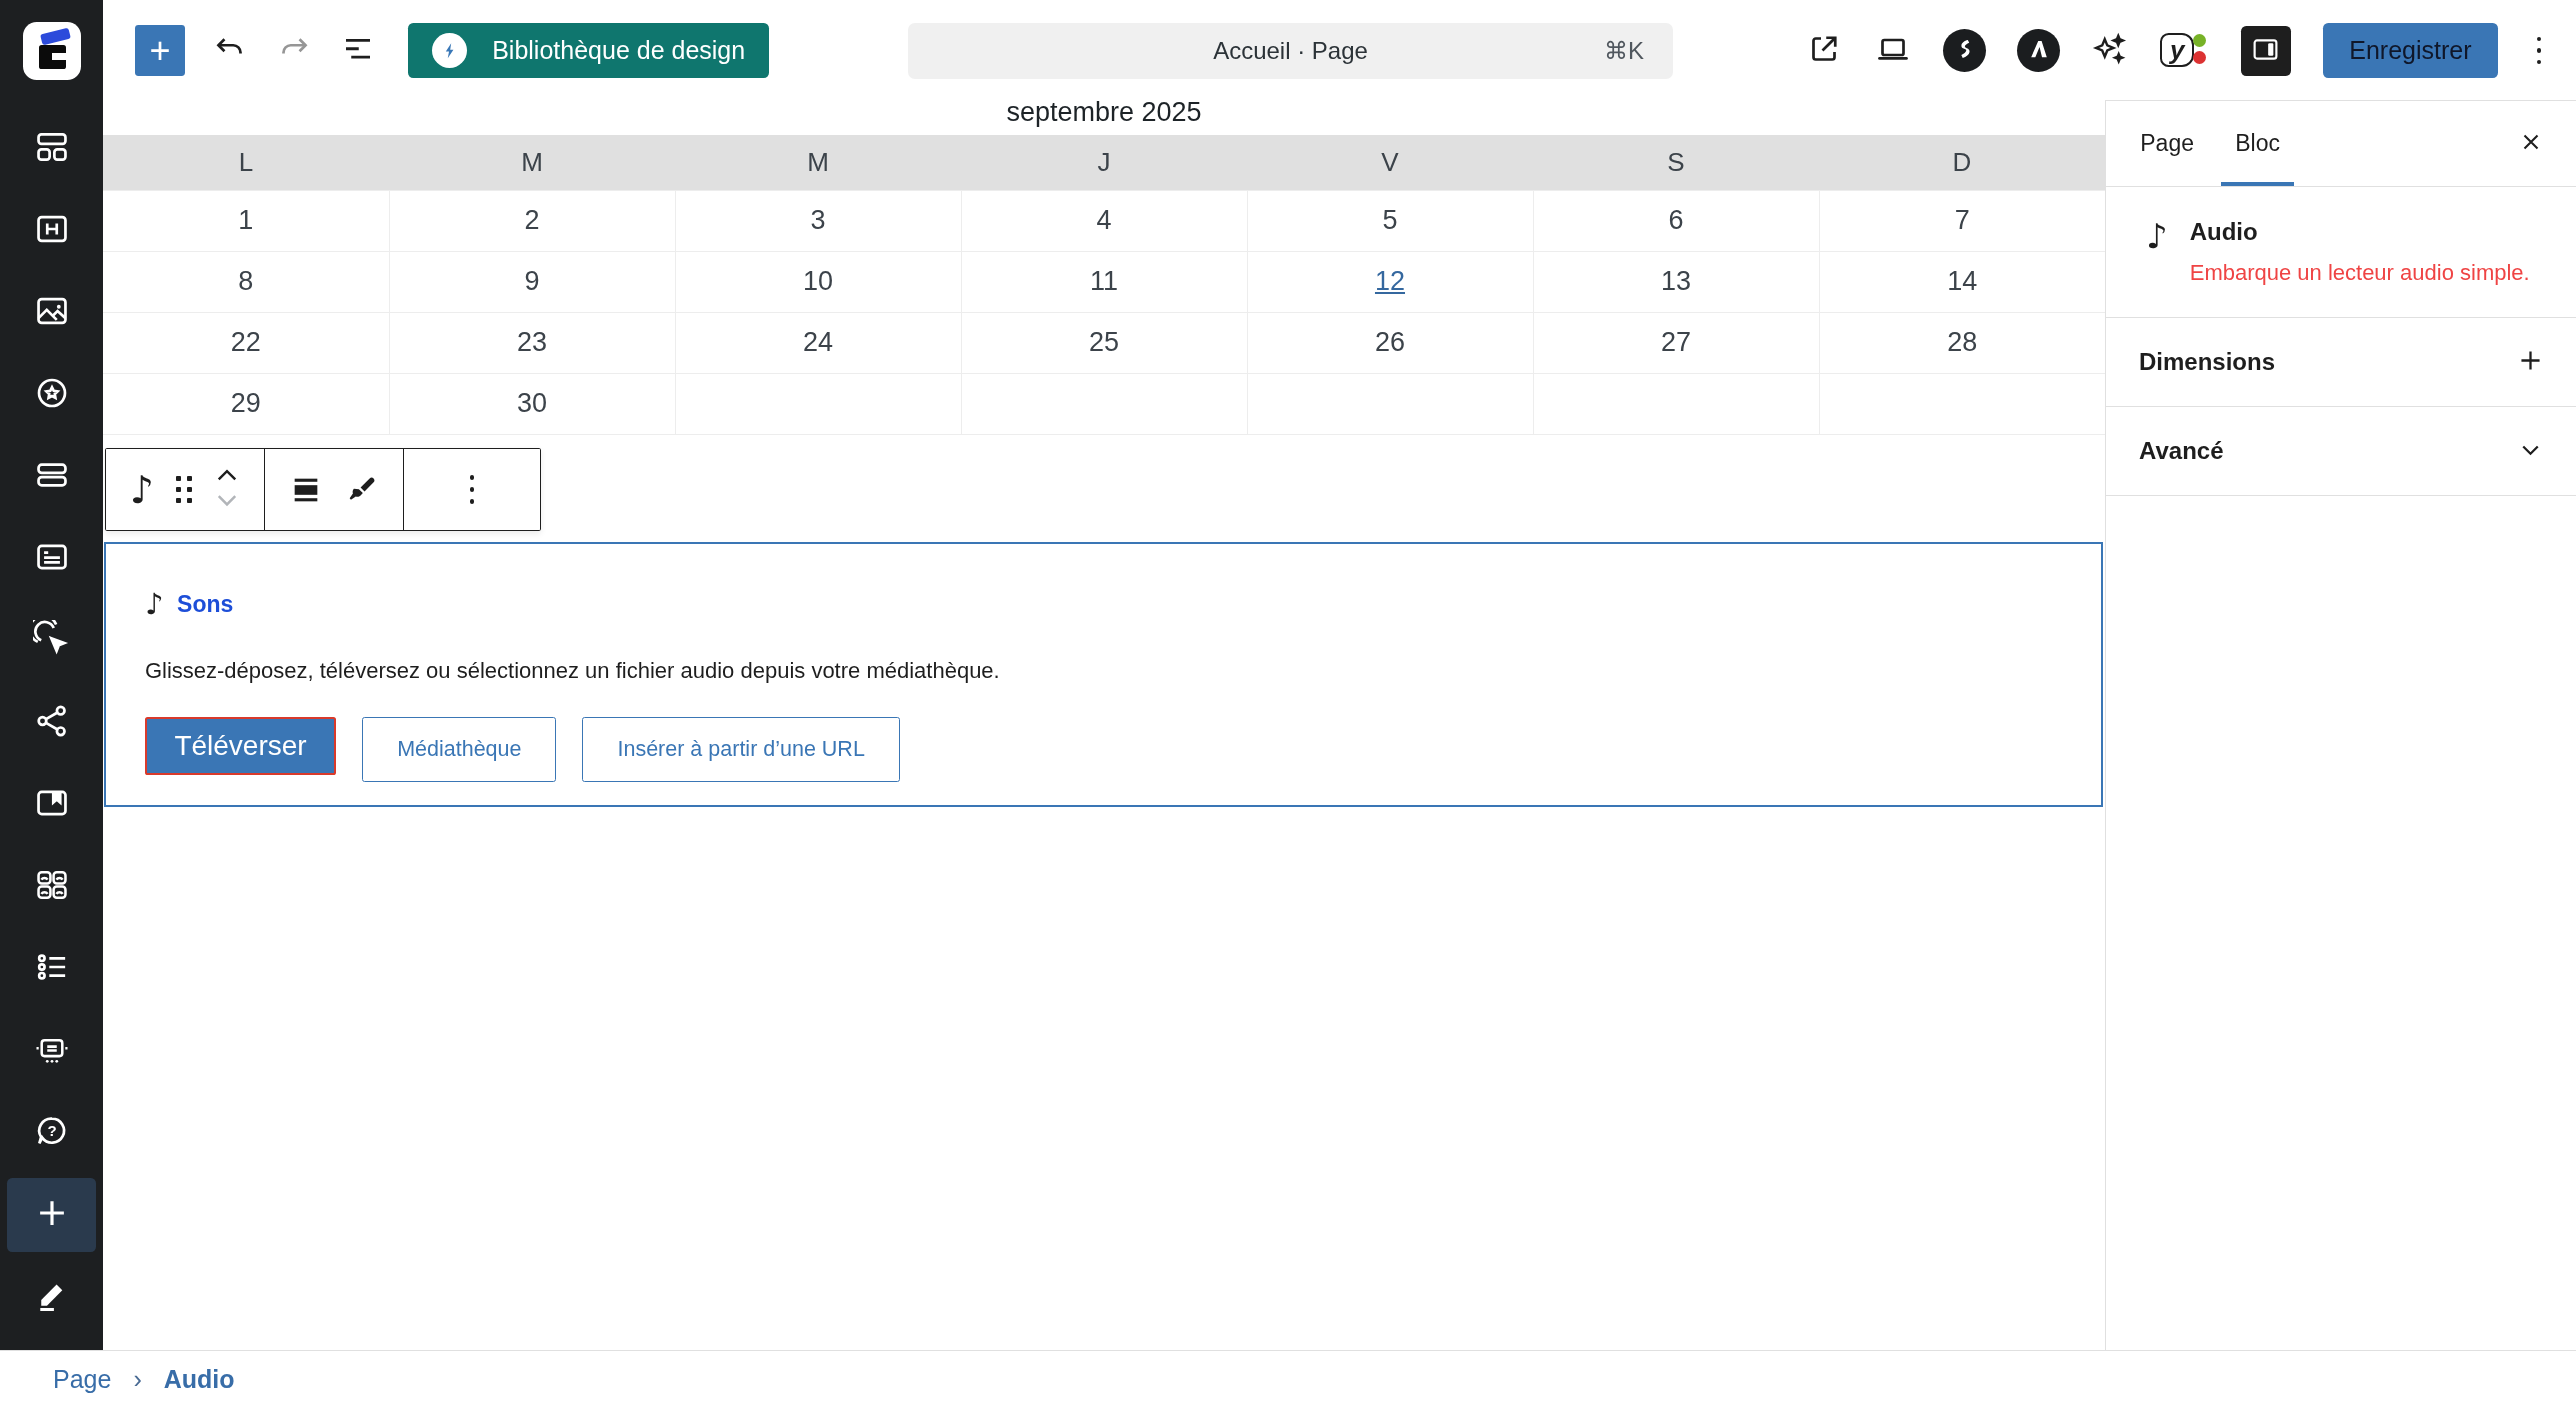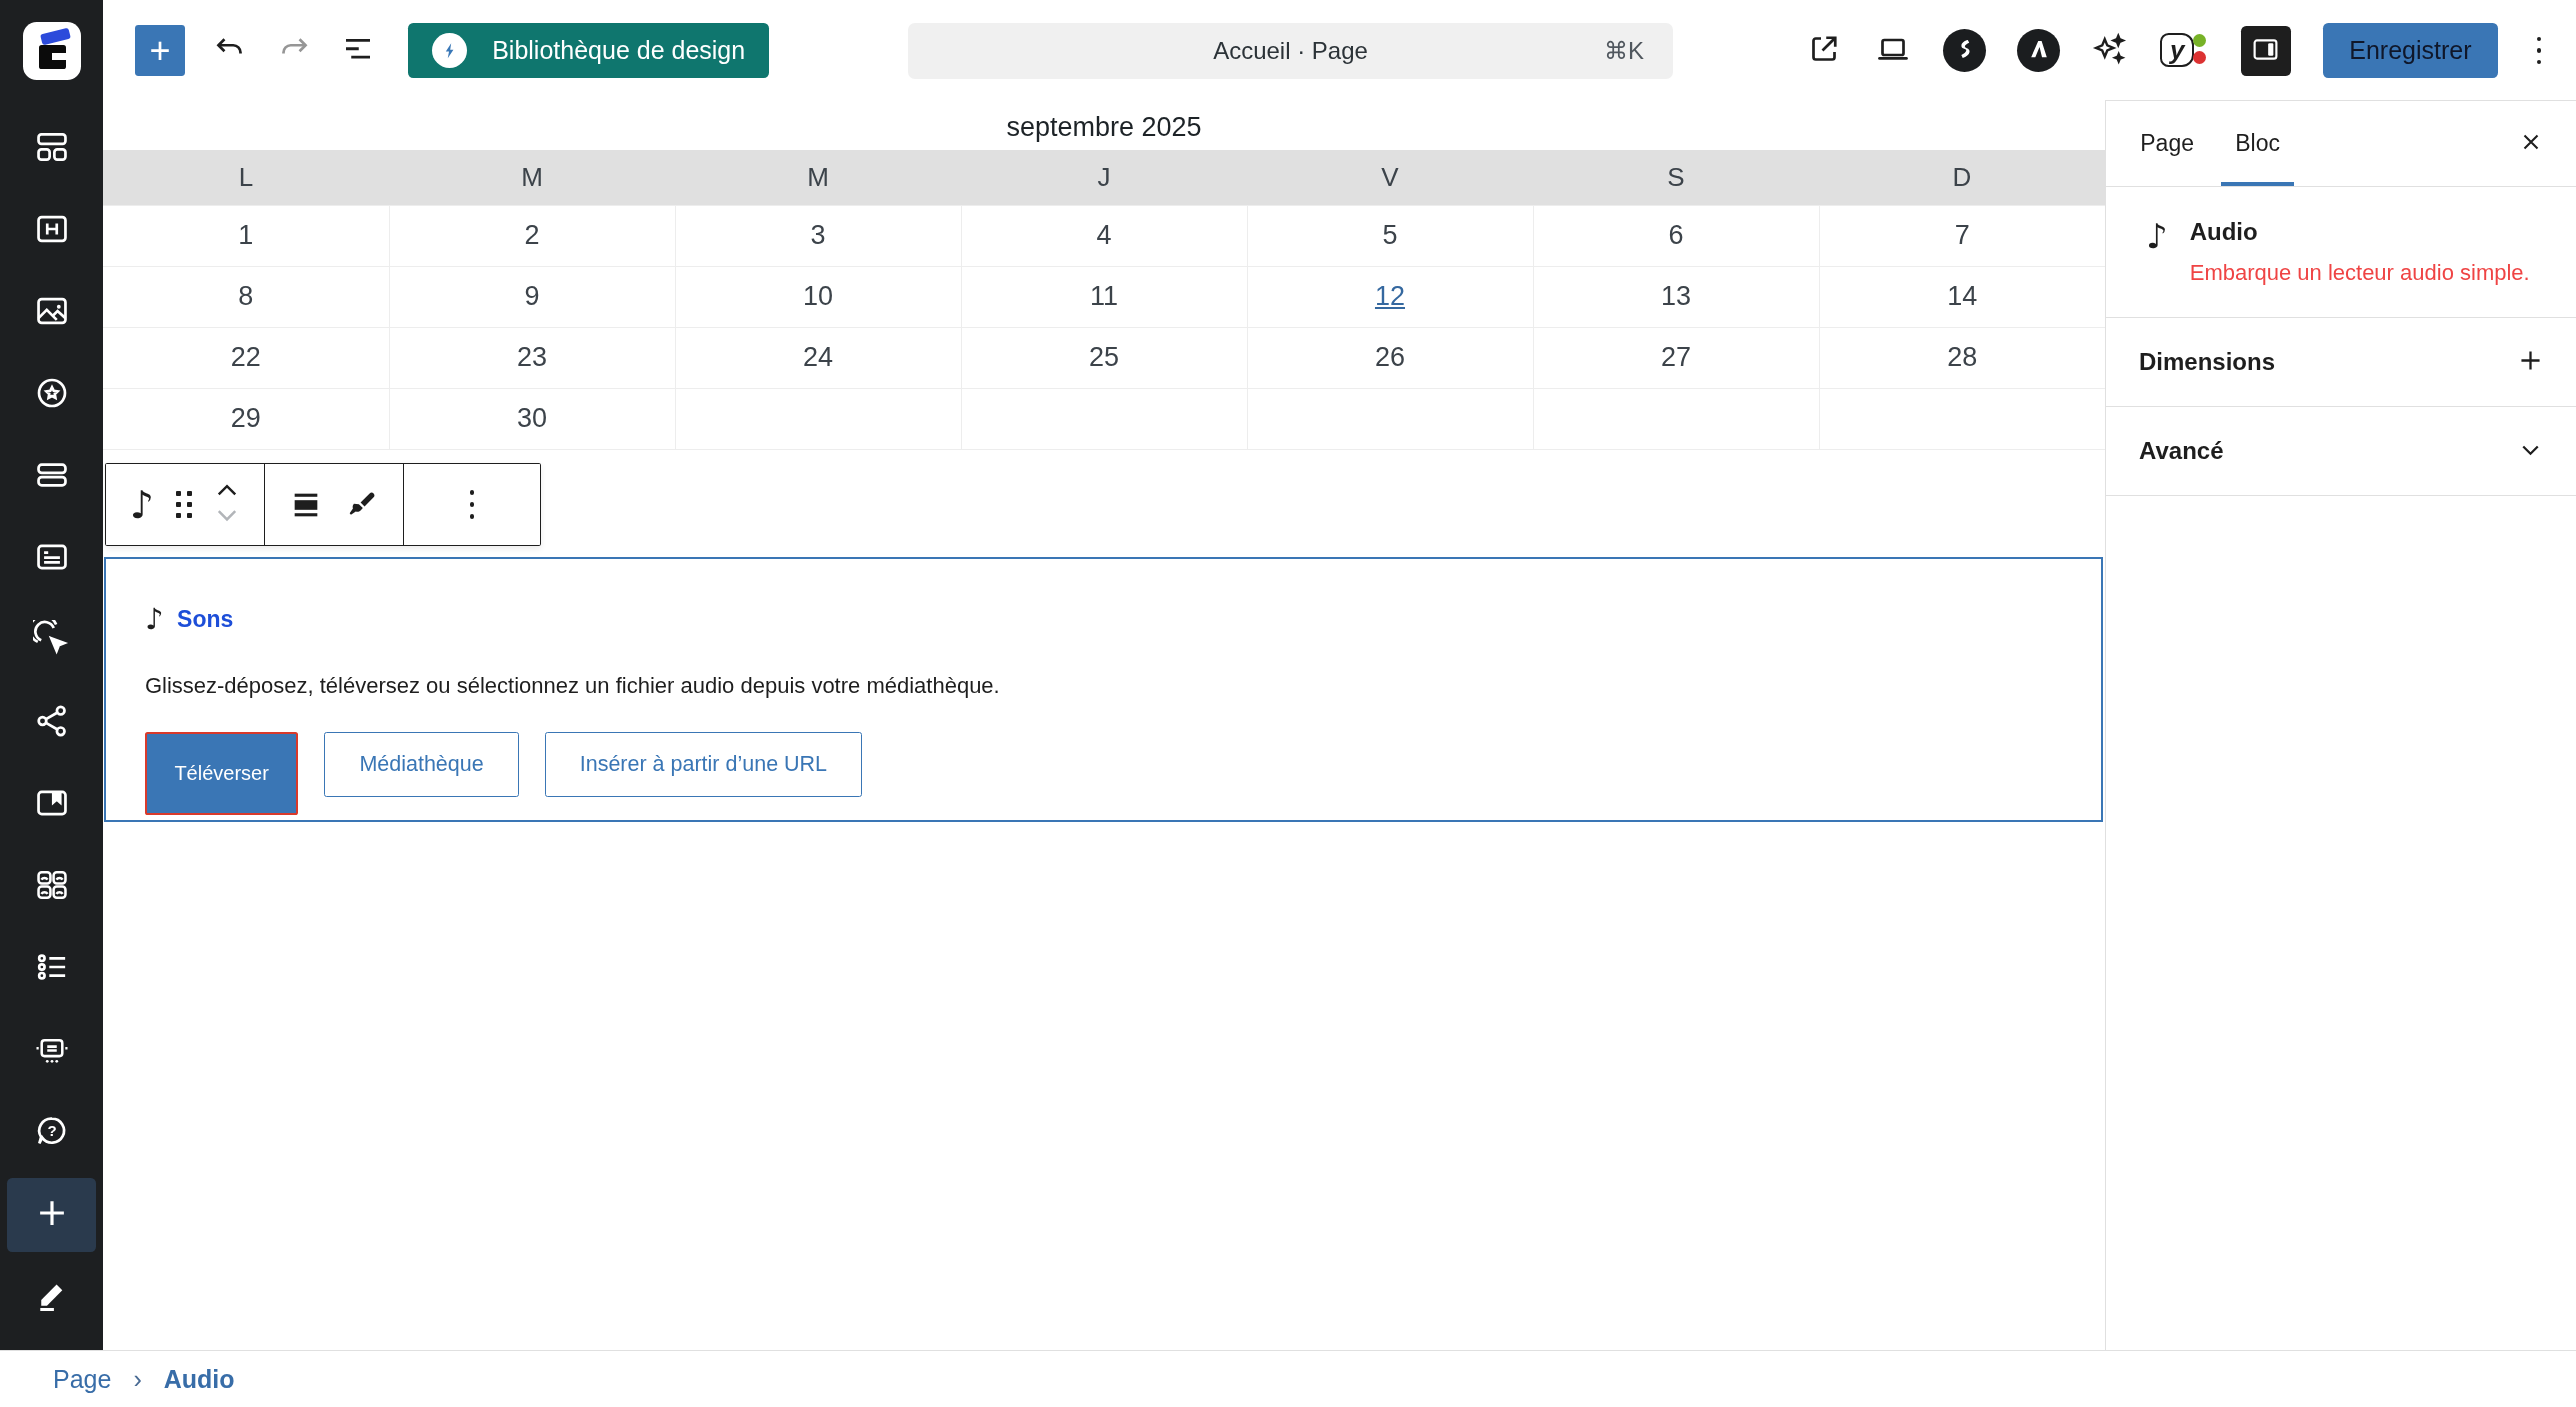--- a/index.html
+++ b/index.html
@@ -41,21 +41,21 @@
   .yoast-box { position:absolute; left:0; top:4.3px; width:34px; height:34px; border:2.6px solid #1e1e1e; border-radius:8.6px 12px 12px 8.6px; display:flex; align-items:center; justify-content:center; font-size:26px; font-weight:700; font-style:italic; color:#1e1e1e; }
   .yoast-dot-g { position:absolute; right:0; top:5.2px; width:13px; height:13px; border-radius:50%; background:#77b227; }
   .yoast-dot-r { position:absolute; right:0; top:22px; width:13px; height:13px; border-radius:50%; background:#dc3232; }
   .settings-btn { width:50px; height:50px; background:#1e1e1e; border-radius:5.2px; display:flex; align-items:center; justify-content:center; cursor:pointer; margin-left:3.4px; }
   .settings-btn svg { width:29px; height:29px; }
   .save-btn { height:55px; padding:0 26px; background:#3a76b5; border-radius:5.2px; color:#0f172a; font-size:25px; display:flex; align-items:center; justify-content:center; cursor:pointer; margin-left:1.7px; }
   .kebab { display:flex; flex-direction:column; gap:6.9px; padding:5.2px 8.6px; cursor:pointer; }
   .kebab i { width:4.3px; height:4.3px; background:#1e1e1e; border-radius:50%; }
 
   
-  .content { position:absolute; left:103px; top:98px; width:2002px; height:1249px; background:#fff; }
+  .content { position:absolute; left:103px; top:83px; width:2002px; height:1249px; background:#fff; }
   .cal-title { text-align:center; padding-top:13.7px; font-size:27px; color:#1d2327; height:52px; }
   table.calendar { width:100%; border-collapse:collapse; table-layout:fixed; }
   table.calendar thead th { background:#e0e0e0; height:55px; font-weight:400; font-size:26px; color:#3c434a; text-align:center; }
   table.calendar tbody td { height:61px; border:0.9px solid #ededed; font-size:27px; color:#3c434a; text-align:center; vertical-align:middle; background:#fff; }
   table.calendar tbody td:first-child { border-left:none; }
   table.calendar tbody td:last-child { border-right:none; }
   .day-link { color:#35689f; text-decoration:underline; }
 
   
   .block-toolbar { position:absolute; left:1.7px; top:365px; width:436px; height:83px; background:#fff; border:1.7px solid #1e1e1e; border-radius:1.7px; display:flex; box-shadow:0 2.6px 6.9px rgba(0,0,0,.08); z-index:5; }
@@ -72,21 +72,21 @@
   .kebab2 { display:flex; flex-direction:column; gap:7.7px; cursor:pointer; }
   .kebab2 i { width:4.3px; height:4.3px; background:#1e1e1e; border-radius:50%; }
 
   
   .audio-block { position:absolute; left:0.9px; top:459px; width:1999px; height:265px; border:2.6px solid #3a76b5; background:#fff; padding:34px 39px; z-index:4; }
   .ab-head { display:flex; align-items:center; gap:13.7px; margin-top:12px; }
   .ab-note { font-size:29px; line-height:1; font-family:"DejaVu Sans",sans-serif; }
   .ab-title { font-size:23px; font-weight:700; color:#1d4ed8; }
   .ab-desc { margin-top:39px; font-size:22px; color:#1e1e1e; }
   .ab-buttons { margin-top:33px; display:flex; gap:26px; align-items:stretch; }
-  .btn-upload { background:#3a76b5; color:#fff; font-size:20px; border:2.6px solid #d93a2b; border-radius:2.6px; padding:0 27.5px; height:83px; display:flex; align-items:center; cursor:pointer; }
+  .btn-upload { background:#3a76b5; color:#fff; font-size:28px; border:2.6px solid #d93a2b; border-radius:2.6px; padding:0 27.5px; height:58px; display:flex; align-items:center; cursor:pointer; }
   .btn-outline { background:#fff; color:#3a76b5; font-size:21.5px; border:1.7px solid #3a76b5; border-radius:2.6px; padding:0 34px; height:65px; display:flex; align-items:center; cursor:pointer; }
 
   
   .inspector { position:absolute; left:2105px; top:101px; width:471px; height:1249px; background:#fff; border-left:0.9px solid #e0e0e0; }
   .insp-tabs { position:relative; height:86px; border-bottom:0.9px solid #e0e0e0; display:flex; align-items:center; padding-left:13.7px; }
   .insp-tab { position:relative; height:100%; display:flex; align-items:center; padding:0 20.6px; font-size:23px; color:#1e1e1e; cursor:pointer; }
   .insp-tab.active { font-weight:500; }
   .insp-tab.active::after { content:""; position:absolute; left:6.9px; right:6.9px; bottom:0; height:4.3px; background:#3a76b5; }
   .insp-close { position:absolute; right:22px; top:0; height:100%; display:flex; align-items:center; padding:0 10.3px; cursor:pointer; }
   .insp-close svg { width:26px; height:26px; }

